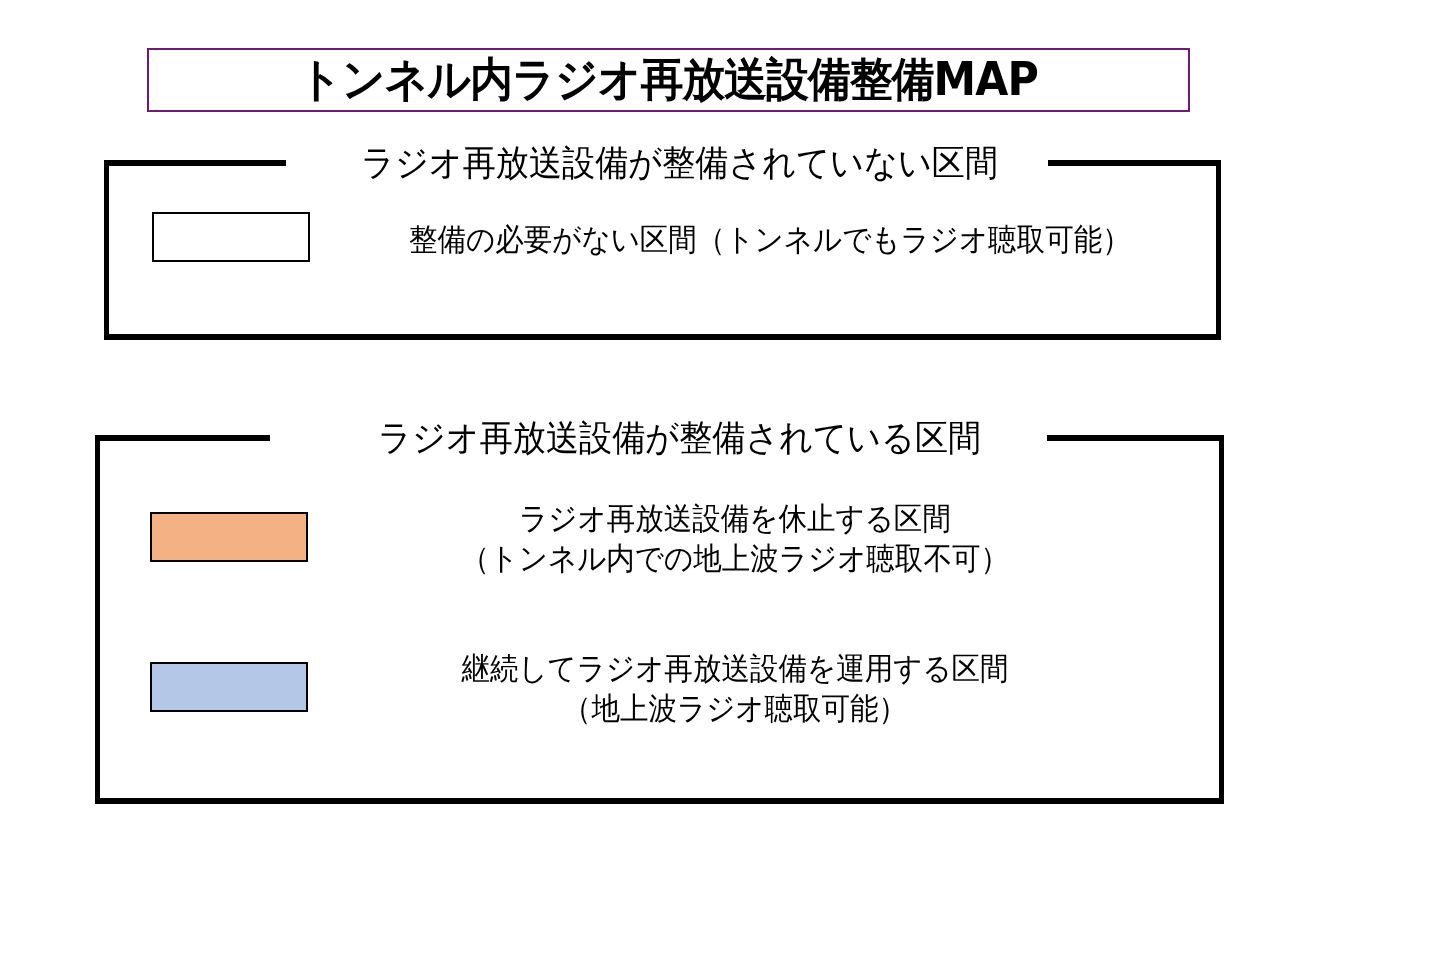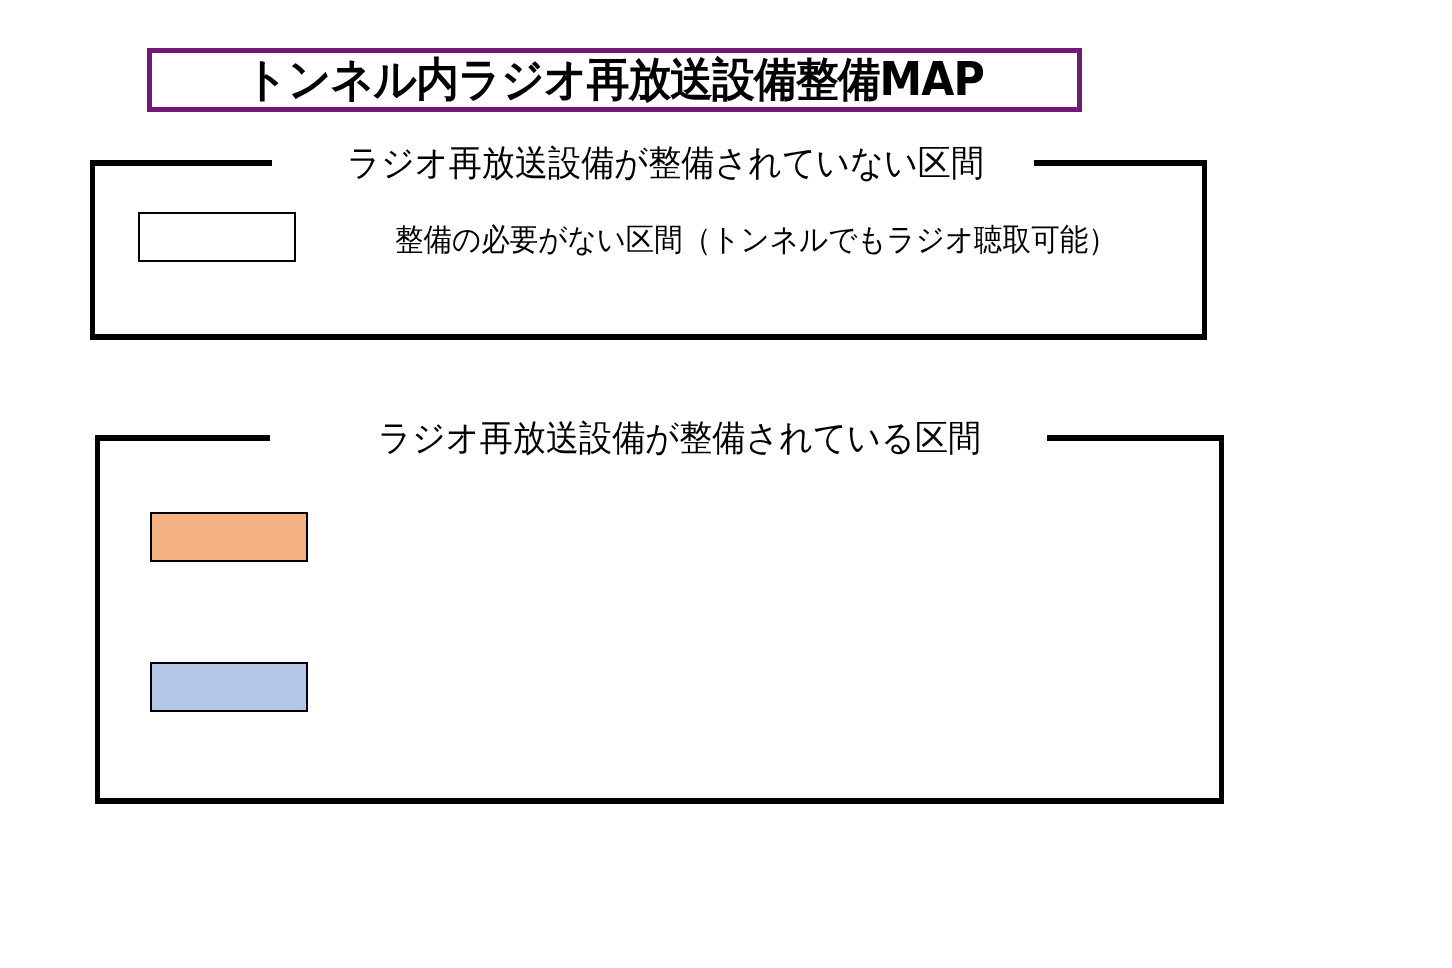--- a/index.html
+++ b/index.html
@@ -12,23 +12,23 @@
       height: 968px;
       position: relative;
       overflow: hidden;
       font-family: "DejaVu Sans", "Liberation Sans", sans-serif;
       color: #000;
     }
     .title-box {
       position: absolute;
       left: 147px;
       top: 48px;
-      width: 935px;
+      width: 1043px;
       height: 64px;
-      border: 5px solid #701a75;
+      border: 2px solid #701a75;
       box-sizing: border-box;
       display: flex;
       align-items: center;
       justify-content: center;
     }
     .title-text {
       font-size: 46px;
       font-weight: bold;
       letter-spacing: -1px;
       white-space: nowrap;
@@ -70,30 +70,38 @@
       transform: scaleX(0.92);
     }
   </style>
 </head>
 <body>
 
 <div class="title-box">
   <span class="title-text">トンネル内ラジオ再放送設備整備MAP</span>
 </div>
 
-<div class="group" style="left:90px; top:165px; width:1117px; height:175px;">
+<div class="group" style="left:104px; top:165px; width:1117px; height:175px;">
   <div class="top-left" style="left:-5px; width:182px;"></div>
   <div class="top-right" style="right:-5px; width:173px;"></div>
   <span class="group-title" style="left:252px; top:-26px;">ラジオ再放送設備が整備されていない区間</span>
 
   <div class="swatch" style="left:43px; top:47px; background:#ffffff;"></div>
   <span class="legend-text" style="left:300px; top:54px; transform-origin:left center;">整備の必要がない区間（トンネルでもラジオ聴取可能）</span>
 </div>
 
 <div class="group" style="left:95px; top:440px; width:1129px; height:364px;">
   <div class="top-left" style="left:-5px; width:175px;"></div>
   <div class="top-right" style="right:-5px; width:177px;"></div>
   <span class="group-title" style="left:278px; top:-26px;">ラジオ再放送設備が整備されている区間</span>
 
   <div class="swatch" style="left:50px; top:72px; background:#f4b183;"></div>
+  <div style="position:absolute; left:200px; top:58px; width:870px; text-align:center;">
+    <div class="legend-text" style="position:relative; transform-origin:center center;">ラジオ再放送設備を休止する区間</div>
+    <div class="legend-text" style="position:relative; transform-origin:center center;">（トンネル内での地上波ラジオ聴取不可）</div>
+  </div>
 
   <div class="swatch" style="left:50px; top:222px; background:#b4c7e7;"></div>
+  <div style="position:absolute; left:200px; top:208px; width:870px; text-align:center;">
+    <div class="legend-text" style="position:relative; transform-origin:center center;">継続してラジオ再放送設備を運用する区間</div>
+    <div class="legend-text" style="position:relative; transform-origin:center center;">（地上波ラジオ聴取可能）</div>
+  </div>
 </div>
 
 </body></html>

